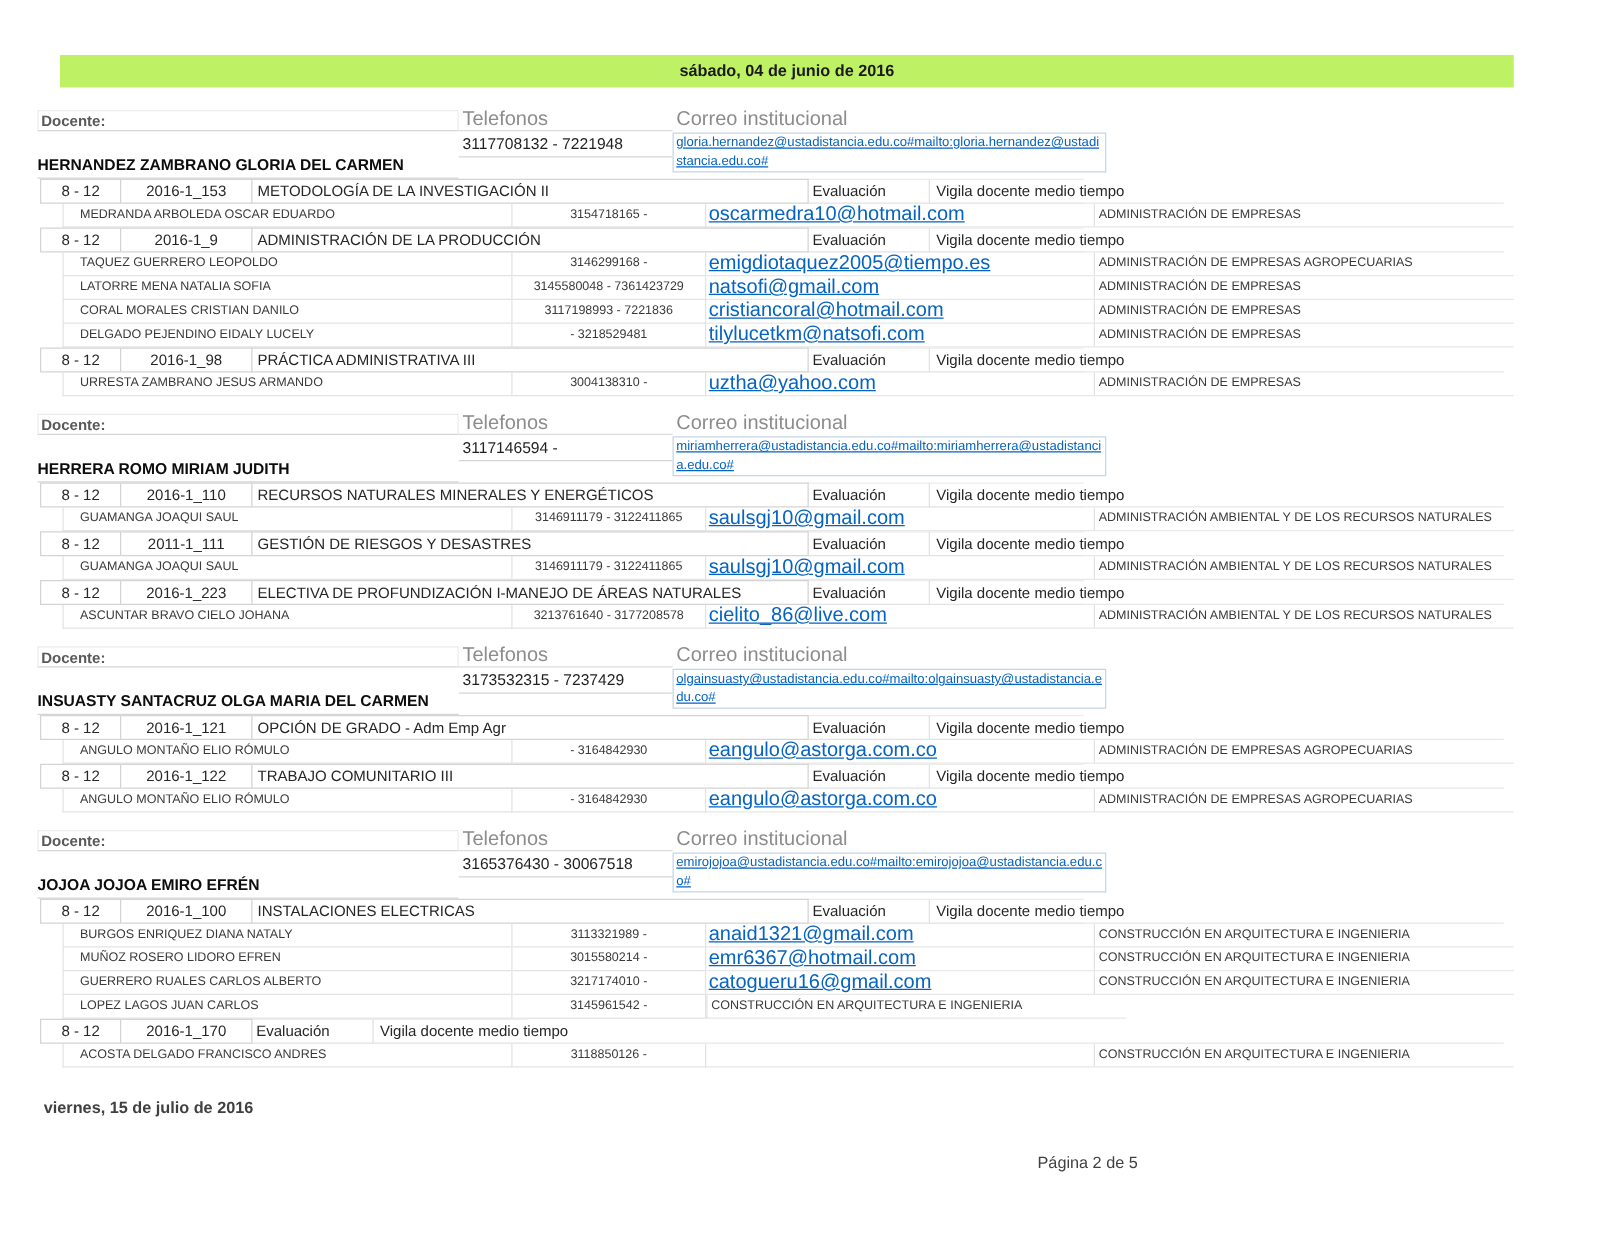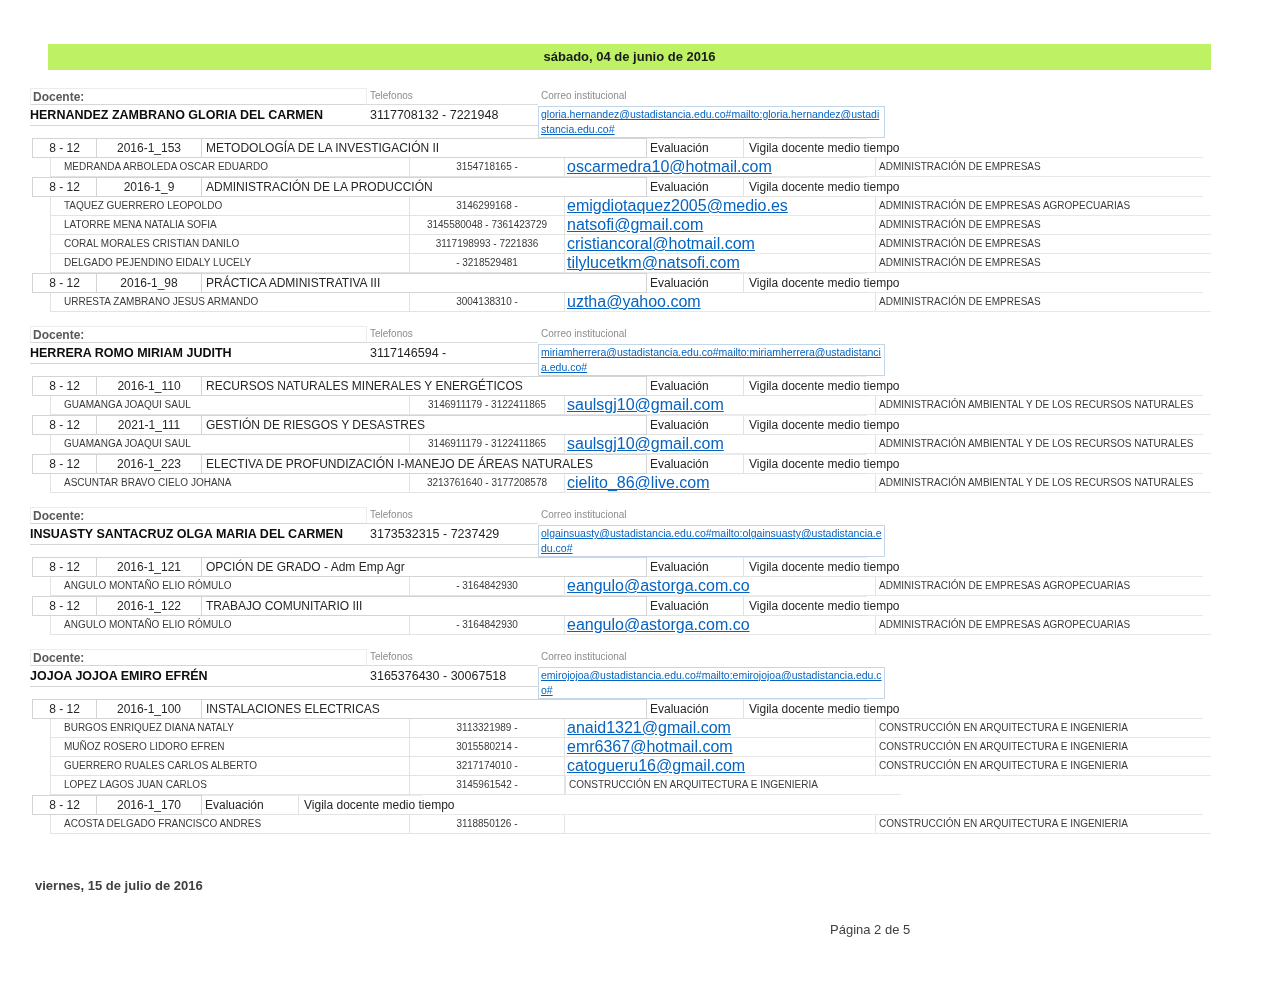--- a/index.html
+++ b/index.html
@@ -19,25 +19,25 @@
 
   .content { position:absolute; left:30px; top:88px; width:1181px; }
   .docente-section + .docente-section { margin-top:14px; }
 
   
   .dhead { display:grid; grid-template-columns:337px 171px 350px; align-items:start; }
   .dh-label {
     font-weight:bold; color:#595959; font-size:12px; height:17px; line-height:16px;
     padding-left:2px; border:1px solid #ececec; border-bottom-color:#d6d6d6; box-sizing:border-box;
   }
-  .dh-sublabel { color:#8c8c8c; font-size:10px; height:17px; line-height:16px; padding-left:3px; box-sizing:border-box; }
+  .dh-sublabel { color:#8c8c8c; font-size:16px; height:17px; line-height:16px; padding-left:3px; box-sizing:border-box; }
   .dh-sub-tel { border-bottom:1px solid #dcdcdc; }
   .dh-name {
     font-weight:bold; color:#0d0d0d; font-size:12.5px; height:20px; line-height:19px;
-    border-bottom:1px solid #d6d6d6; margin-top:1px; white-space:nowrap; box-sizing:border-box;
+    border-bottom:1px solid #d6d6d6; margin-top:18px; white-space:nowrap; box-sizing:border-box;
   }
   .dh-phone {
     color:#1f1f1f; font-size:12.5px; height:20px; line-height:19px; padding-left:3px;
     border-bottom:1px solid #d6d6d6; margin-top:1px; box-sizing:border-box;
   }
   .email-box {
     display:block; width:347px; min-height:31px; box-sizing:border-box;
     border:1px solid #c3d6e8; padding:0 2px; margin-top:1px;
     font-size:10.5px; line-height:15px; word-break:break-all;
   }
@@ -101,21 +101,21 @@
           <div class="cr-time">8 - 12</div>
           <div class="cr-code">2016-1_9</div>
           <div class="cr-title">ADMINISTRACIÓN DE LA PRODUCCIÓN</div>
           <div class="cr-eval">Evaluación</div>
           <div class="cr-vigila">Vigila docente medio tiempo</div>
           <div class="cr-fill"></div>
         </div>
         <div class="student-row">
           <div class="st-name">TAQUEZ GUERRERO LEOPOLDO</div>
           <div class="st-phone">3146299168 -</div>
-          <div class="st-email"><a href="#" class="link">emigdiotaquez2005@medio.es</a></div>
+          <div class="st-email"><a href="#" class="link">emigdiotaquez2005@tiempo.es</a></div>
           <div class="st-program">ADMINISTRACIÓN DE EMPRESAS AGROPECUARIAS</div>
         </div>
         <div class="student-row">
           <div class="st-name">LATORRE MENA NATALIA SOFIA</div>
           <div class="st-phone">3145580048 - 7361423729</div>
           <div class="st-email"><a href="#" class="link">natsofi@gmail.com</a></div>
           <div class="st-program">ADMINISTRACIÓN DE EMPRESAS</div>
         </div>
         <div class="student-row">
           <div class="st-name">CORAL MORALES CRISTIAN DANILO</div>
@@ -164,21 +164,21 @@
           <div class="cr-fill"></div>
         </div>
         <div class="student-row">
           <div class="st-name">GUAMANGA JOAQUI SAUL</div>
           <div class="st-phone">3146911179 - 3122411865</div>
           <div class="st-email"><a href="#" class="link">saulsgj10@gmail.com</a></div>
           <div class="st-program">ADMINISTRACIÓN AMBIENTAL Y DE LOS RECURSOS NATURALES</div>
         </div>
         <div class="course-row">
           <div class="cr-time">8 - 12</div>
-          <div class="cr-code">2021-1_111</div>
+          <div class="cr-code">2011-1_111</div>
           <div class="cr-title">GESTIÓN DE RIESGOS Y DESASTRES</div>
           <div class="cr-eval">Evaluación</div>
           <div class="cr-vigila">Vigila docente medio tiempo</div>
           <div class="cr-fill"></div>
         </div>
         <div class="student-row">
           <div class="st-name">GUAMANGA JOAQUI SAUL</div>
           <div class="st-phone">3146911179 - 3122411865</div>
           <div class="st-email"><a href="#" class="link">saulsgj10@gmail.com</a></div>
           <div class="st-program">ADMINISTRACIÓN AMBIENTAL Y DE LOS RECURSOS NATURALES</div>

